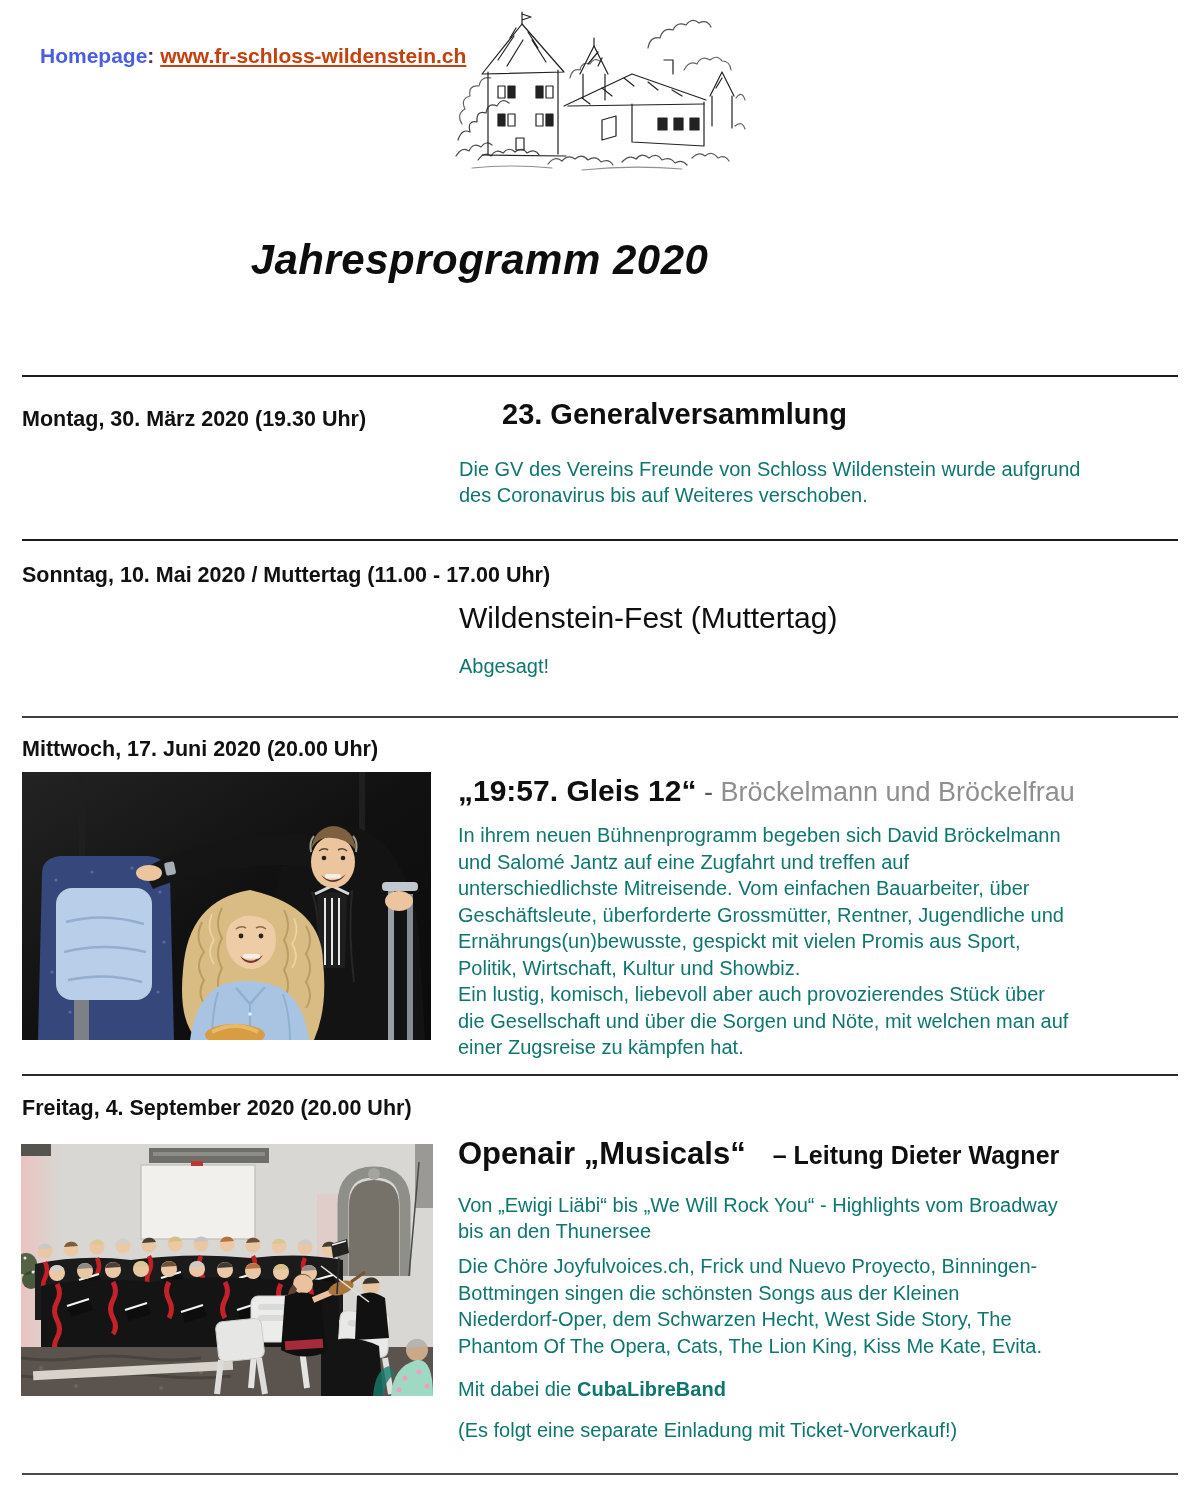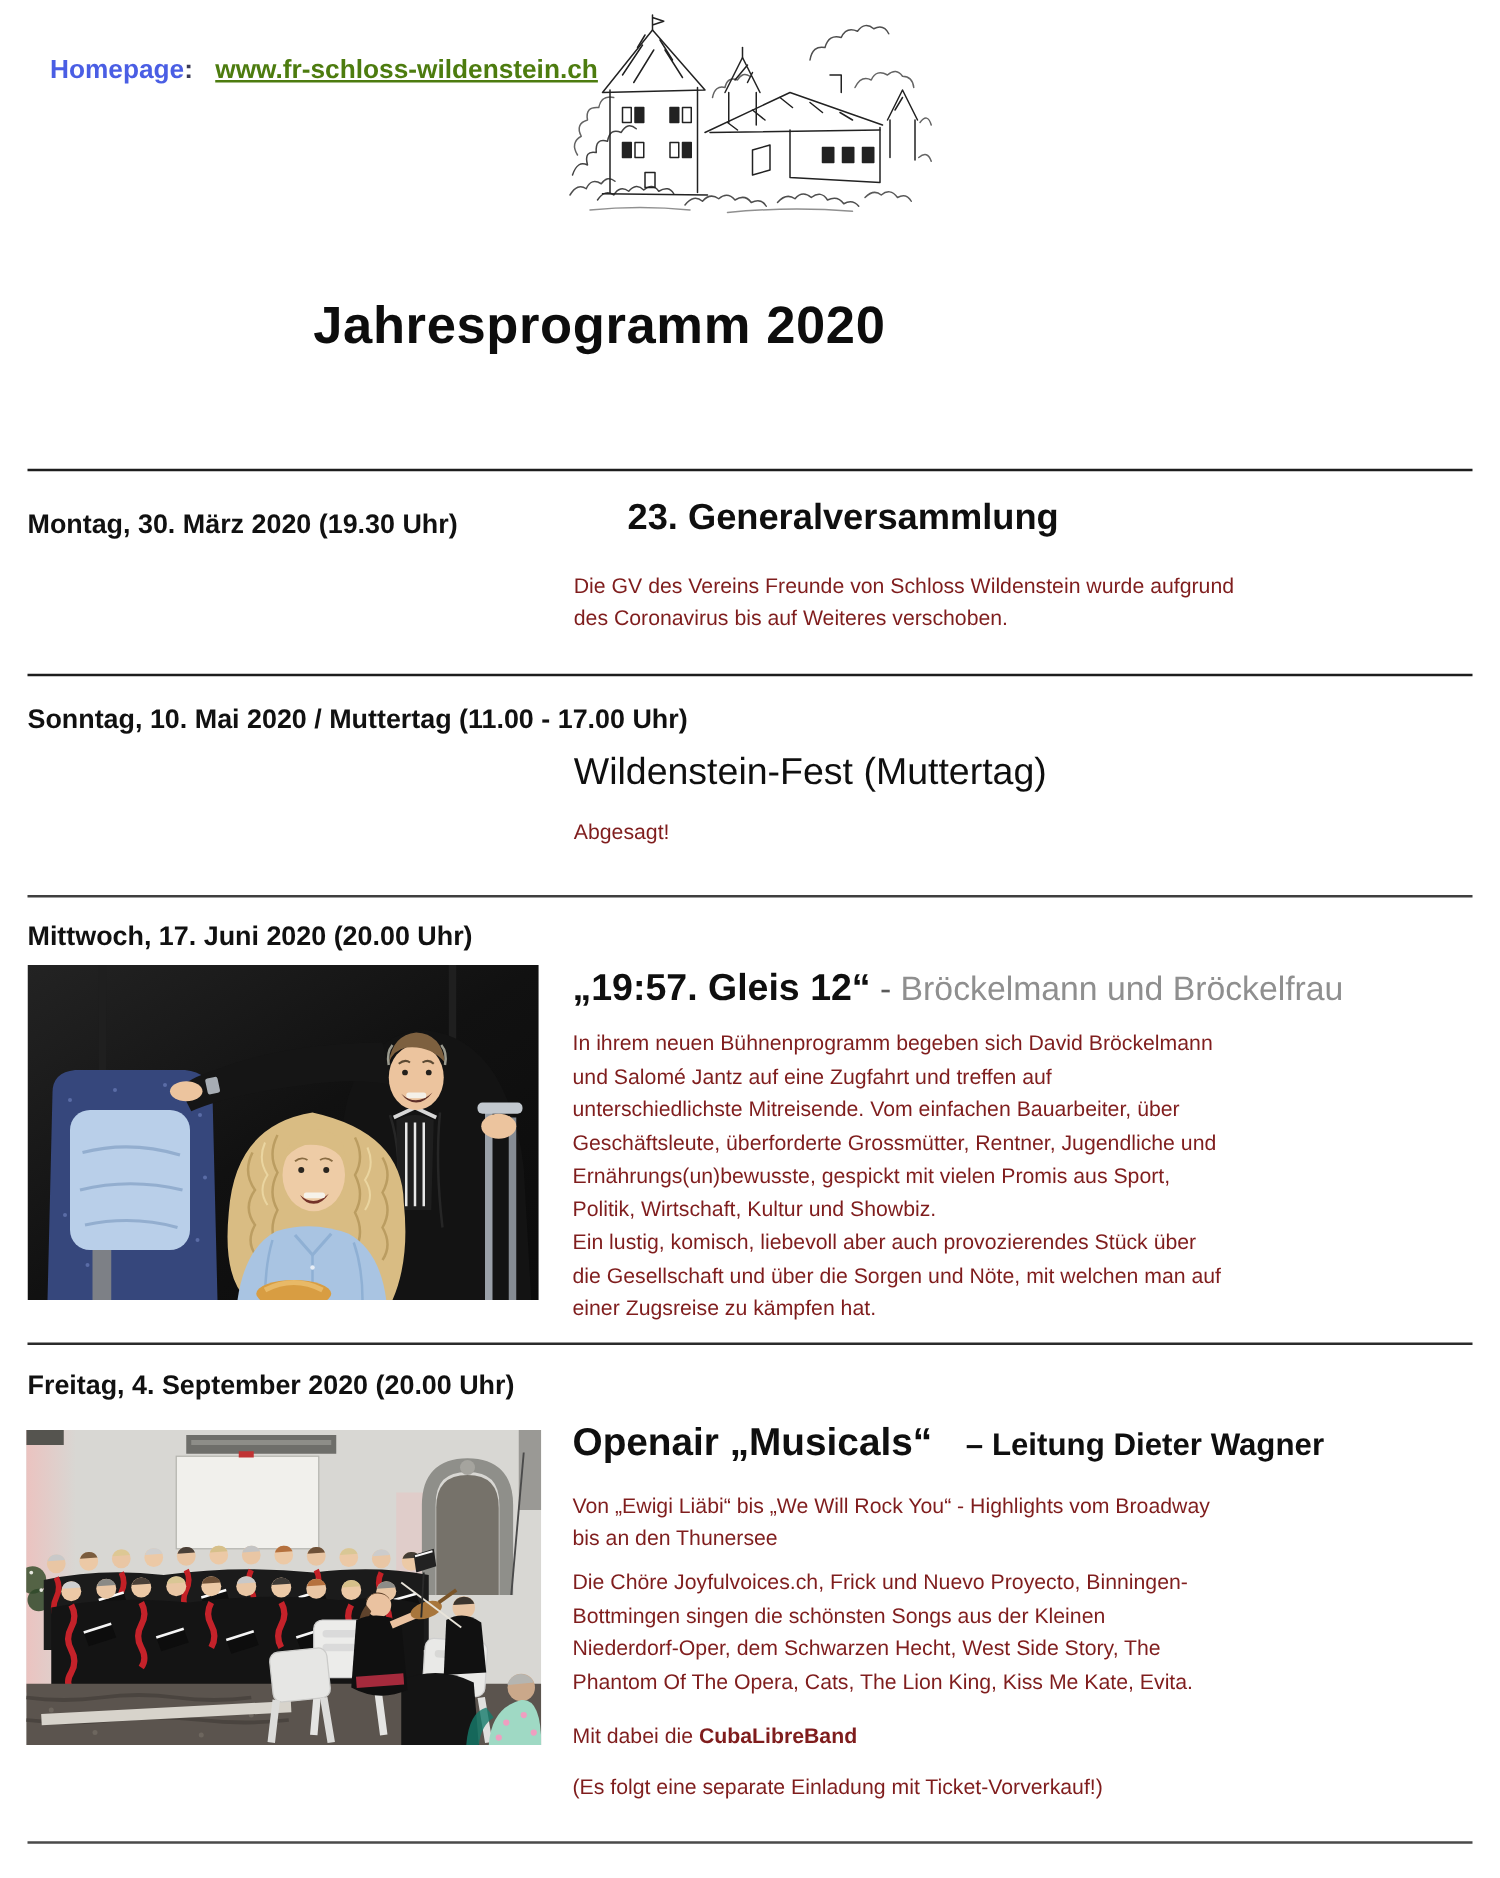--- a/index.html
+++ b/index.html
@@ -2,38 +2,38 @@
 <html><head>
 <meta charset="utf-8">
 <style>
   html,body{margin:0;padding:0;background:#ffffff;}
   .page{position:relative;width:1200px;height:1502px;background:#fff;overflow:hidden;
         font-family:"Liberation Sans",sans-serif;color:#161616;}
   .abs{position:absolute;}
   
   .homepage{left:40px;top:44px;font-size:21px;font-weight:bold;color:#4a5ee4;white-space:nowrap;}
   .homepage .colon{color:#3a3a55;font-weight:bold;}
-  .homepage a{color:#4d7c0f;text-decoration:underline;font-weight:bold;margin-left:12px;}
+  .homepage a{color:#c2410c;text-decoration:underline;font-weight:bold;}
   .castle{left:452px;top:8px;width:296px;height:170px;}
   .org-line{left:0;top:191px;width:1200px;text-align:center;font-size:23px;font-weight:bold;color:#111;}
-  .main-title{left:0;top:236px;width:959px;text-align:center;font-size:42px;font-weight:bold;color:#0d0d0d;letter-spacing:0.5px;}
+  .main-title{left:0;top:236px;width:959px;text-align:center;font-size:42px;font-weight:bold;color:#0d0d0d;letter-spacing:0.5px;font-style:italic;}
   
   .rule{left:22px;width:1156px;height:2px;background:#1d1d1d;}
   .rule.r1{top:375;}
   .rule.r1{top:375px;}
   .rule.r2{top:539px;}
   .rule.r3{top:716px;background:#3f3f3f;}
   .rule.r4{top:1074px;background:#2b2b2b;height:2px;}
   .rule.r5{top:1473px;background:#4a4a4a;}
   
   .date{left:22px;font-size:21.5px;font-weight:bold;color:#111;white-space:nowrap;}
   .d1{top:407px;} .d2{top:563px;} .d3{top:737px;} .d4{top:1096px;}
   
   .h-gv{left:459px;top:398px;font-size:29px;font-weight:bold;color:#0f0f0f;margin-left:43px;}
-  .body{font-size:17px;line-height:26px;white-space:pre-line;color:#7f1d1d;}
+  .body{font-size:20px;line-height:26px;white-space:pre-line;color:#0f766e;}
   .body-gv{left:459px;top:456px;width:740px;}
   
   .h-fest{left:459px;top:601px;font-size:30px;color:#0f0f0f;white-space:nowrap;}
   .h-fest .b{font-weight:normal;}
   .abgesagt{left:459px;top:653px;}
   
   .h-gleis{left:458px;top:774px;font-size:30px;font-weight:bold;color:#0f0f0f;white-space:nowrap;}
   .h-gleis .sep{font-weight:normal;font-size:27px;color:#5a5a5a;}
   .h-gleis .sub{font-weight:normal;font-size:27px;color:#8f8f8f;}
   .body-gleis{left:458px;top:822px;width:745px;line-height:26.5px;}

